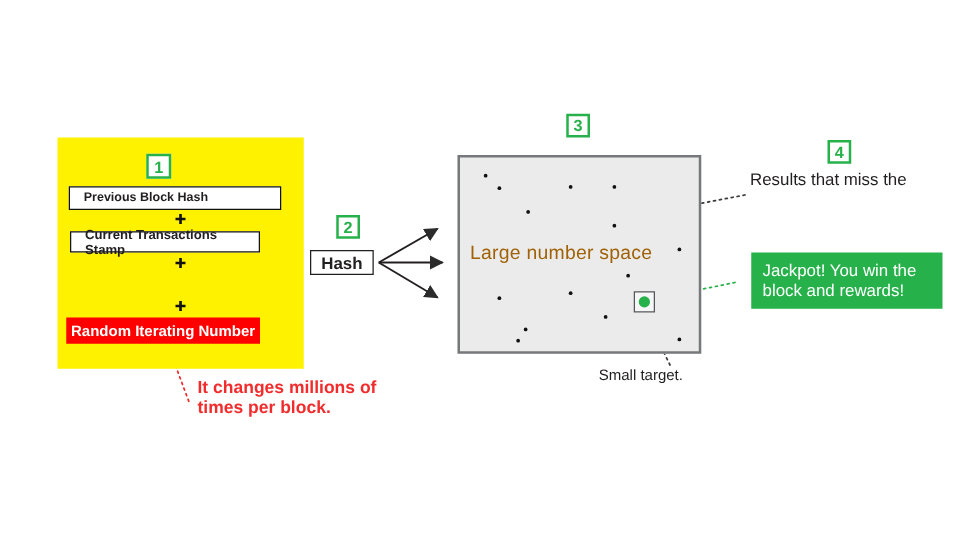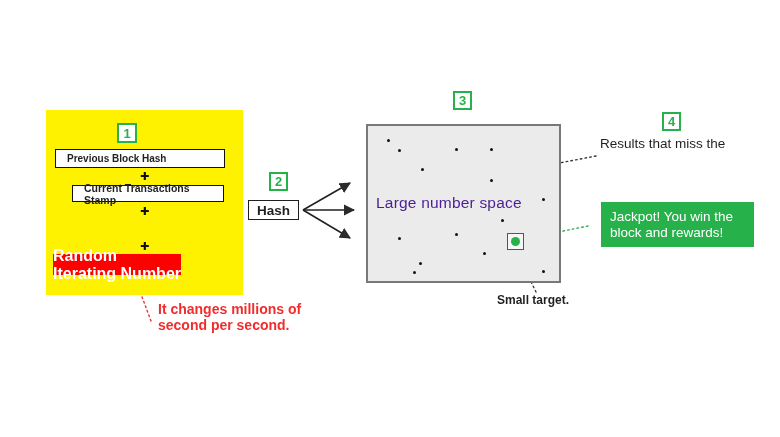--- a/index.html
+++ b/index.html
@@ -18,48 +18,48 @@
   .badge1{left:117px;top:123px;}
   .badge2{left:269px;top:172px;width:19px;height:19px;}
   .badge3{left:453px;top:91px;width:19px;height:19px;}
   .badge4{left:662px;top:112px;width:19px;height:19px;}
 
   
   .yellow-panel{position:absolute;left:46px;top:110px;width:197px;height:185px;background:var(--yellow);}
   .field{position:absolute;display:flex;align-items:center;color:var(--ink);font-weight:700;}
   .field.white{background:var(--white);border:1.5px solid #111;padding-left:11px;}
   .fld-prev{left:9px;top:39px;width:170px;height:19px;font-size:10px;}
-  .fld-curr{left:10px;top:75px;width:152px;height:17px;font-size:10.5px;margin-left:16px;}
+  .fld-curr{left:10px;top:75px;width:152px;height:17px;font-size:10.5px;}
   .fld-time{left:9px;top:108px;width:153px;height:19px;font-size:13.5px;}
-  .fld-rand{left:7px;top:144px;width:128px;height:21px;background:var(--red-box);
-    color:#fff;font-size:16px;justify-content:center;padding-left:0;}
+  .fld-rand{left:7px;top:144px;width:155px;height:21px;background:var(--red-box);
+    color:#fff;font-size:12px;justify-content:center;padding-left:0;}
   .plus{position:absolute;left:0;width:100%;text-align:center;color:#111;
     font-size:11px;font-weight:700;line-height:11px;pointer-events:none;}
   .plus.p1{top:61px;}
   .plus.p2{top:96px;}
   .plus.p3{top:131px;}
 
   
   .hash-box{position:absolute;left:248px;top:200px;width:51px;height:20px;background:var(--white);
     border:1.5px solid var(--ink);display:flex;align-items:center;justify-content:center;
     font-size:13.5px;font-weight:700;color:var(--ink);}
 
   
   .number-space{position:absolute;left:366px;top:124px;width:195px;height:159px;
     background:var(--gray-fill);border:2px solid var(--gray-border);}
   .ns-title{position:absolute;left:8px;top:68px;font-size:15.5px;font-weight:500;
-    color:#4c1d95;letter-spacing:.2px;}
+    color:#a16207;letter-spacing:.2px;}
   .dot{position:absolute;width:3px;height:3px;border-radius:50%;background:#111;}
   .target-square{position:absolute;left:507px;top:233px;width:17px;height:17px;
     background:#f6f6f6;border:1.5px solid #55565A;display:flex;align-items:center;justify-content:center;}
   .target-dot{width:9px;height:9px;border-radius:50%;background:var(--green);}
 
   
   .caption{position:absolute;color:var(--ink);}
-  .small-target-caption{left:497px;top:293px;font-size:12px;font-weight:700;}
+  .small-target-caption{left:479px;top:293px;font-size:12px;font-weight:400;}
   .miss-caption{left:600px;top:136px;font-size:13.5px;font-weight:500;line-height:15.5px;}
   .jackpot-box{position:absolute;left:590px;top:202px;width:153px;height:45px;
     background:var(--green);color:#fff;font-size:13.5px;font-weight:500;line-height:15.5px;
     padding:7px 0 0 9px;margin-left:11px;}
   .nonce-caption{left:158px;top:302px;font-size:14px;font-weight:700;line-height:15.5px;color:var(--red-text);}
   .line{display:block;}
 
   svg.overlay{position:absolute;left:0;top:0;width:780px;height:437px;pointer-events:none;}
 </style>
 </head>
@@ -134,16 +134,16 @@
   <div class="step-badge badge4">4</div>
   <div class="caption miss-caption">
     <span class="line">Results that miss the</span>
   </div>
   <div class="jackpot-box">
     <span class="line">Jackpot! You win the</span>
     <span class="line">block and rewards!</span>
   </div>
   <div class="caption nonce-caption">
     <span class="line">It changes millions of</span>
-    <span class="line">second per second.</span>
+    <span class="line">times per block.</span>
   </div>
 
 </div>
 
 </body></html>

